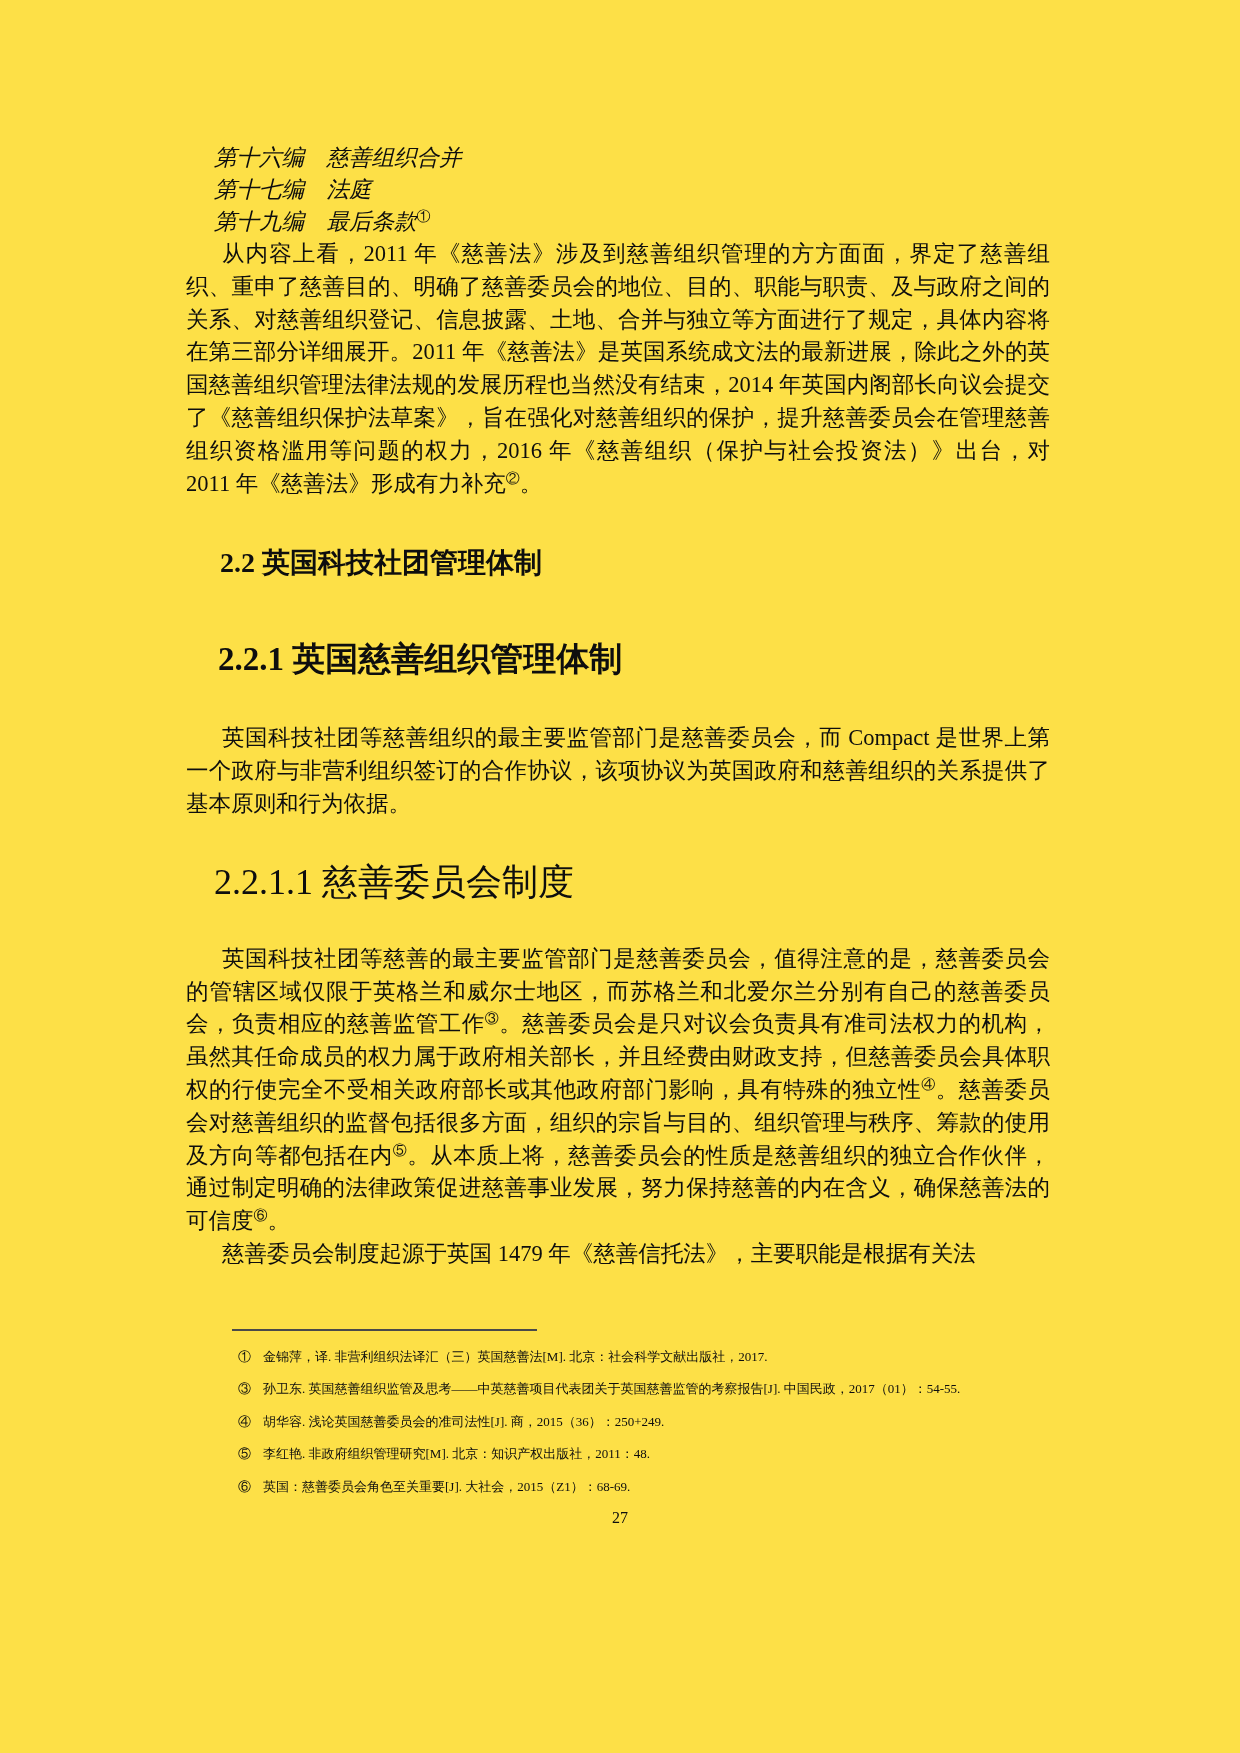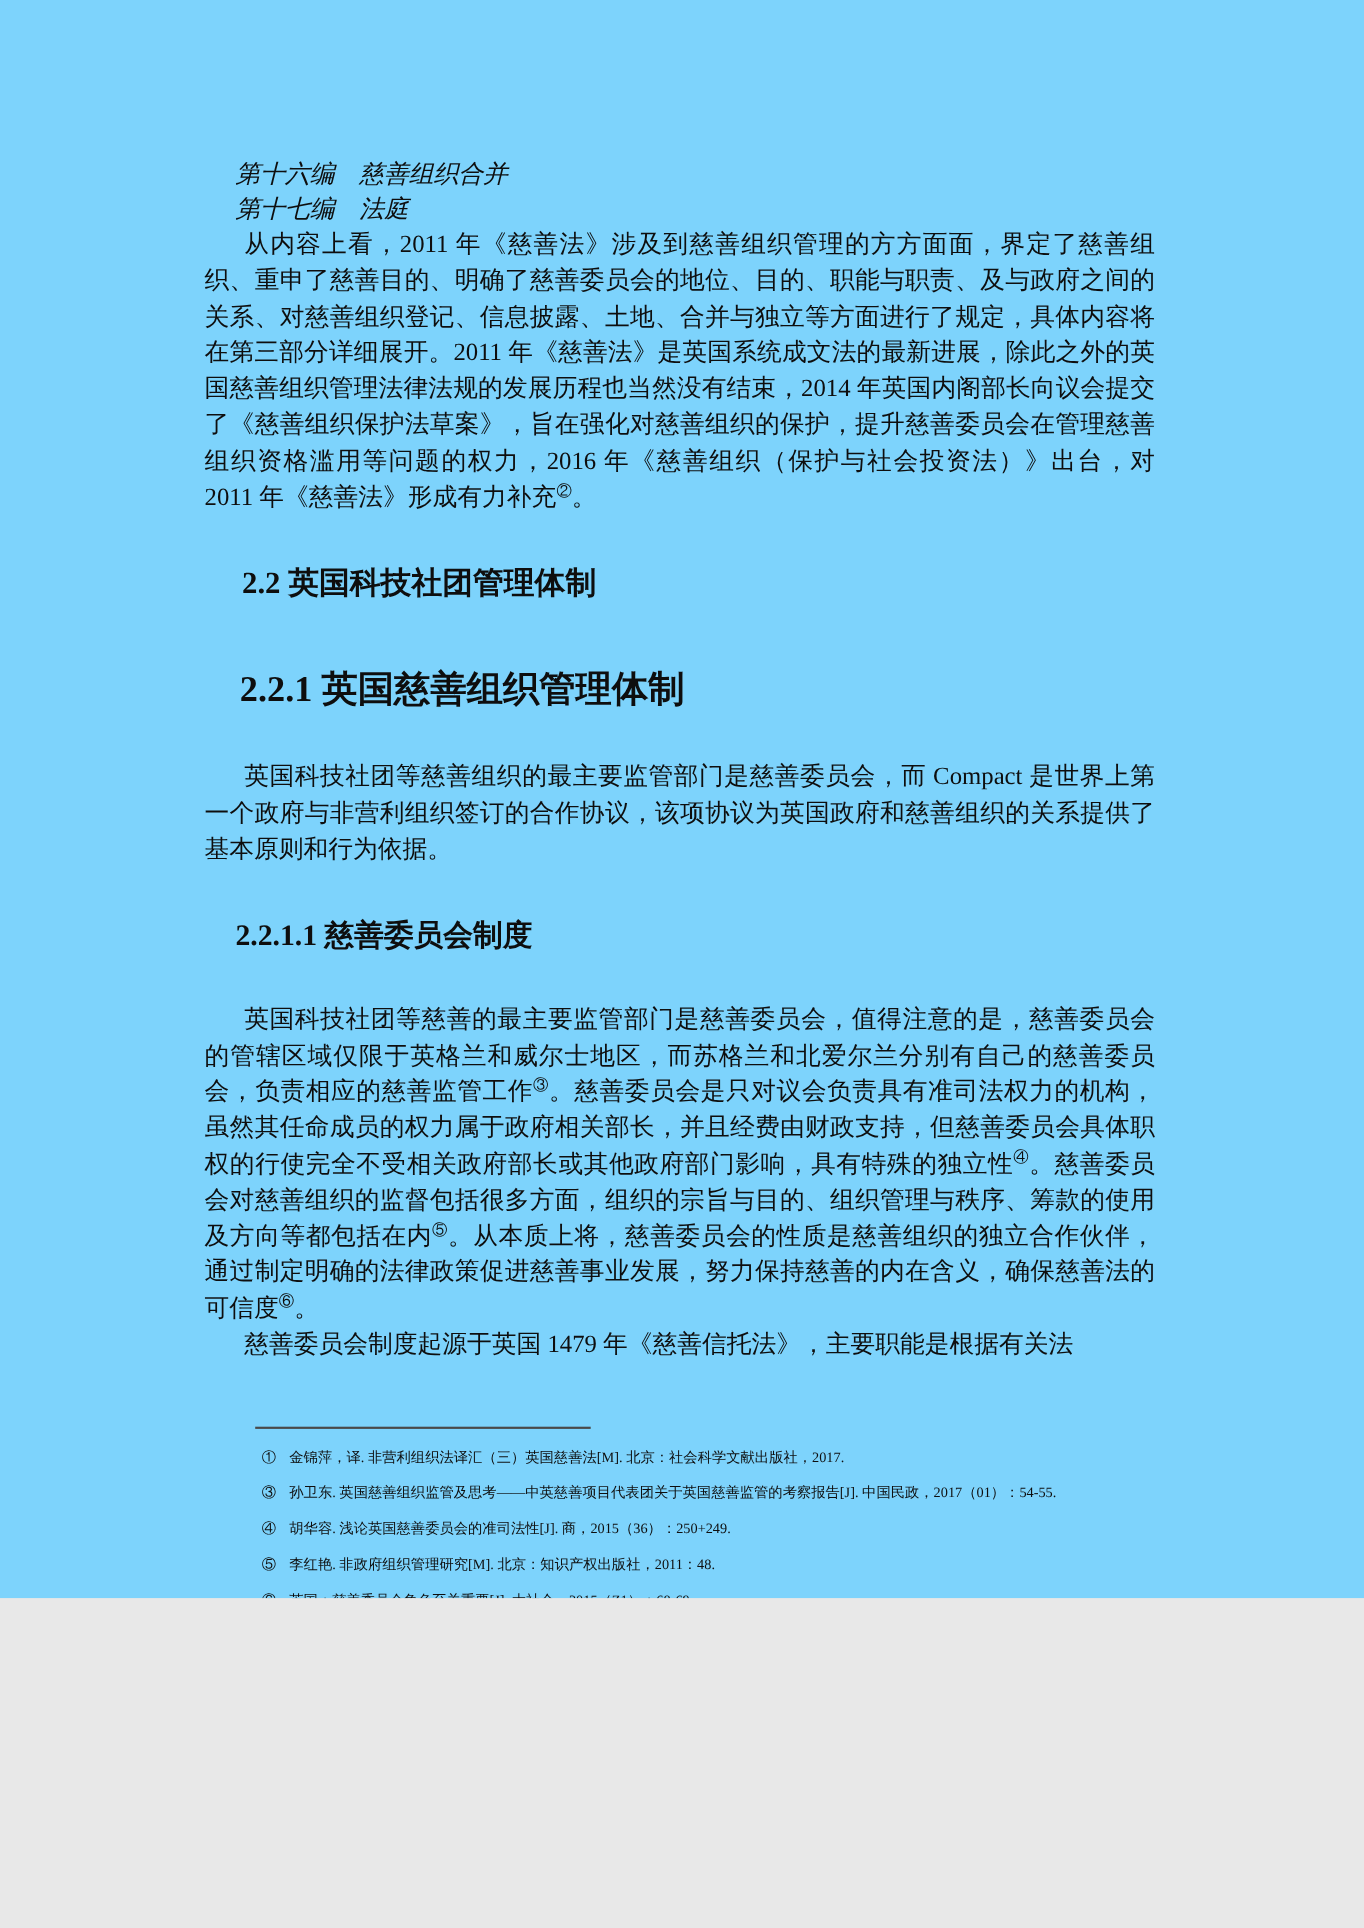--- a/index.html
+++ b/index.html
@@ -1,20 +1,20 @@
 <!DOCTYPE html>
 <html lang="zh"><head>
 <meta charset="utf-8">
 <style>
   html,body{margin:0;padding:0;background:#e8e8e8;}
   .page{
     position:relative;
-    width:1240px;height:1453px;
+    width:1240px;height:1753px;
     margin:0 auto;
-    background:#7dd3fc;
+    background:#fde047;
     color:#0e0e0e;
     font-family:"Liberation Serif","DejaVu Serif",serif;
     overflow:hidden;
   }
   .content{padding:142px 190px 0 186px;}
 
   
   .toc-line{
     font-style:italic;
     font-size:22.5px;
@@ -44,23 +44,23 @@
     font-weight:700;
   }
   h2.h221{
     margin:62px 0 0 32px;
     font-size:33px;
     line-height:33px;
     font-weight:700;
   }
   h3.h2211{
     margin:45px 0 0 28px;
-    font-size:27px;
+    font-size:36px;
     line-height:32px;
-    font-weight:700;
+    font-weight:400;
   }
   p.after-h{margin-top:45px;}
   p.after-h22{margin-top:46px;}
   p.cont{text-indent:36px;}
 
   .footnotes{
     margin:58px 190px 0 218px;
     font-size:13px;
     line-height:32.5px;
   }
@@ -88,20 +88,23 @@
 
 <div class="page">
   <div class="content">
 
     <div class="toc">
       <div class="toc-line">
         <span>第十六编　慈善组织合并</span>
       </div>
       <div class="toc-line">
         <span>第十七编　法庭</span>
+      </div>
+      <div class="toc-line">
+        <span>第十九编　最后条款</span><sup class="fnref">①</sup>
       </div>
     </div>
 
     <p class="body">
       <span>从内容上看，2011 年《慈善法》涉及到慈善组织管理的方方面面，界定了慈善组织、重申了慈善目的、明确了慈善委员会的地位、目的、职能与职责、及与政府之间的关系、对慈善组织登记、信息披露、土地、合并与独立等方面进行了规定，具体内容将在第三部分详细展开。2011 年《慈善法》是英国系统成文法的最新进展，除此之外的英国慈善组织管理法律法规的发展历程也当然没有结束，2014 年英国内阁部长向议会提交了《慈善组织保护法草案》，旨在强化对慈善组织的保护，提升慈善委员会在管理慈善组织资格滥用等问题的权力，2016 年《慈善组织（保护与社会投资法）》出台，对 2011 年《慈善法》形成有力补充</span><sup class="fnref">②</sup><span>。</span>
     </p>
 
     <h1 class="h22">2.2 英国科技社团管理体制</h1>
 
     <h2 class="h221">2.2.1 英国慈善组织管理体制</h2>

